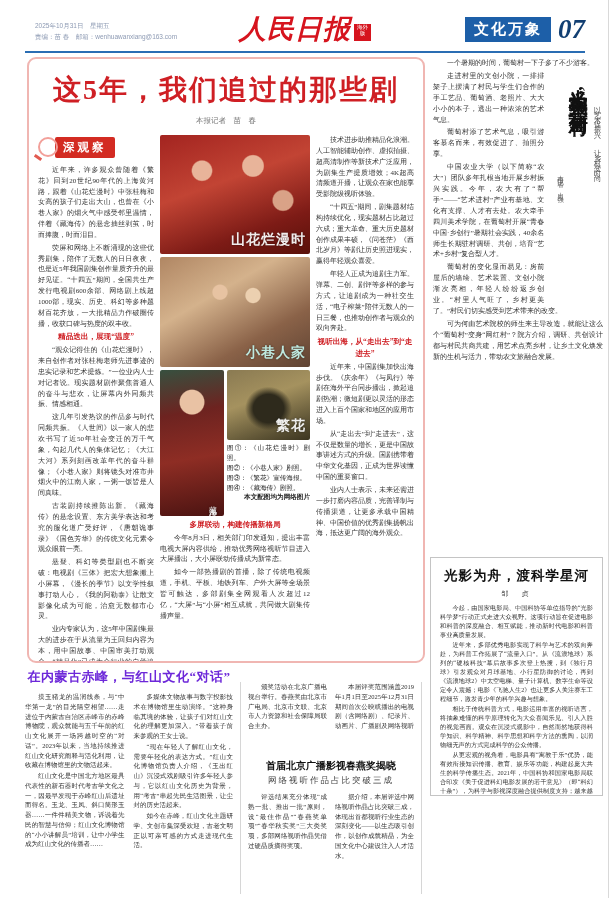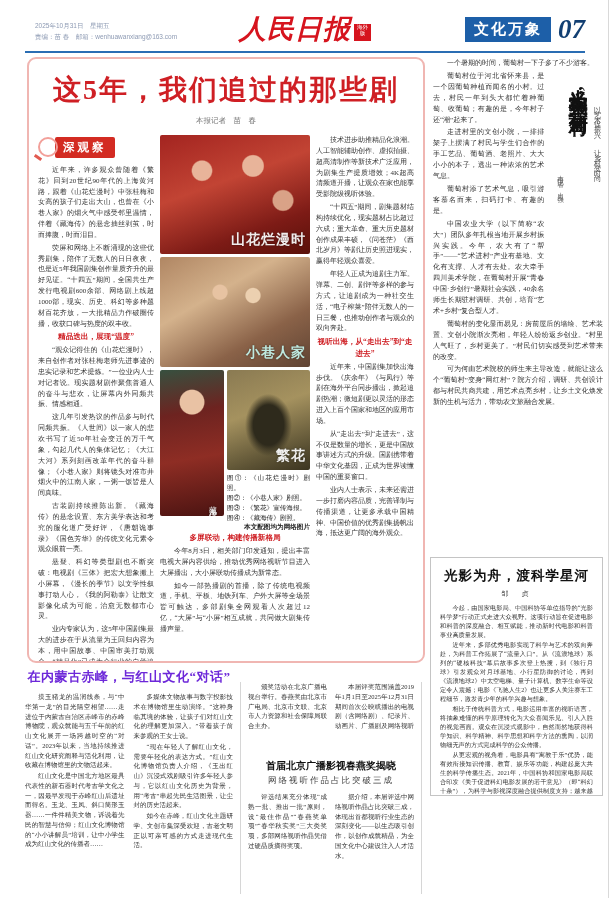--- a/index.html
+++ b/index.html
@@ -38,21 +38,21 @@
        radial-gradient(circle at 82% 55%,#d9a287 0 7%,transparent 8%),
        linear-gradient(160deg,#a32420 0%,#c24434 40%,#7d1b16 75%,#591009 100%);}
   .ph2{height:110px;background:
        radial-gradient(circle at 40% 32%,#e7c3a2 0 6%,transparent 7%),
        radial-gradient(circle at 62% 35%,#ecd0b0 0 6%,transparent 7%),
        linear-gradient(150deg,#b08663 0%,#d4b28c 35%,#8a6248 70%,#5f4333 100%);}
   .ph-row{display:flex;gap:3px;align-items:flex-start;}
   .ph4{width:64px;height:146px;flex:none;background:
        radial-gradient(circle at 50% 22%,#e9c2a4 0 10%,transparent 11%),
        linear-gradient(170deg,#37503f 0%,#6d2320 30%,#8e2d24 60%,#4a1311 100%);}
-  .ph3{height:100px;background:
+  .ph3{height:70px;background:
        radial-gradient(ellipse at 50% 55%,#2e2a1c 0 26%,transparent 40%),
        linear-gradient(160deg,#8a7a52 0%,#a5925f 40%,#5c5234 80%,#3b3420 100%);}
   .wm{position:absolute;right:4px;bottom:3px;color:rgba(255,255,255,.92);font-size:14px;font-weight:bold;letter-spacing:1px;text-shadow:0 0 2px rgba(0,0,0,.5);}
   .wm-vert{position:absolute;right:6px;bottom:8px;writing-mode:vertical-rl;color:rgba(255,255,255,.95);font-size:8px;letter-spacing:3px;text-shadow:0 0 2px rgba(0,0,0,.6);}
   .wm-teal{color:#bfe9df;}
   .caps{font-size:6.6px;line-height:1.5;color:#222;margin-top:2px;}
   .caps div{text-indent:0;}
   .caps .note{text-align:right;font-weight:bold;}
   
   #grape{position:absolute;left:433px;top:58px;width:170px;height:497px;font-size:7px;line-height:1.56;text-align:justify;color:#333;overflow:hidden;}
@@ -169,23 +169,22 @@
     </div>
   </div>
 
   <div id="grape">
     <p>一个暑期的时间，葡萄村一下子多了不少游客。</p>
     <div class="vhead">
       <div class="vhead-kicker">以艺术促振兴　让乡村变时尚</div>
       <div class="vhead-title">当大学生来到“葡萄村”</div>
       <div class="vhead-byline">本报记者　史自强</div>
     </div>
-    <p>葡萄村位于河北省怀来县，是一个因葡萄种植而闻名的小村。过去，村民一年到头大都忙着种葡萄、收葡萄；有趣的是，今年村子还“潮”起来了。</p>
     <p>走进村里的文创小院，一排排架子上摆满了村民与学生们合作的手工艺品、葡萄酒、老照片、大大小小的本子，透出一种浓浓的艺术气息。</p>
-    <p>葡萄村添了艺术气息，吸引游客慕名而来，扫码打卡、有趣的是。</p>
+    <p>葡萄村添了艺术气息，吸引游客慕名而来，有效促进了、拍照分享。</p>
     <p>中国农业大学（以下简称“农大”）团队多年扎根当地开展乡村振兴实践。今年，农大有了“帮手”——“艺术进村”产业有基地、文化有支撑、人才有去处。农大牵手四川美术学院，在葡萄村开展“青春中国·乡创行”暑期社会实践，40余名师生长期驻村调研、共创，培育“艺术+乡村”复合型人才。</p>
     <p>葡萄村的变化显而易见：房前屋后的墙绘、艺术装置、文创小院渐次亮相，年轻人纷纷返乡创业。“村里人气旺了，乡村更美了。”村民们切实感受到艺术带来的改变。</p>
     <p>可为何由艺术院校的师生来主导改造，就能让这么个“葡萄村”变身“网红村”？院方介绍，调研、共创设计都与村民共商共建，用艺术点亮乡村，让乡土文化焕发新的生机与活力，带动农文旅融合发展。</p>
   </div>
 
   <div id="sci">
     <div class="sci-title">光影为舟，渡科学星河</div>
     <div class="sci-byline">邹　贞</div>
     <p>今起，由国家电影局、中国科协等单位指导的“光影科学梦”行动正式走进大众视野。这项行动旨在促进电影和科普的深度融合、相互赋能，推动新时代电影和科普事业高质量发展。</p>
     <p>近年来，多部优秀电影实现了科学与艺术的双向奔赴，为科普工作拓展了“流量入口”。从《流浪地球》系列的“硬核科技”幕后故事多次登上热搜，到《独行月球》引发观众对月球基地、小行星防御的讨论，再到《流浪地球2》中太空电梯、量子计算机、数字生命等设定令人震撼；电影《飞驰人生2》也让更多人关注赛车工程细节，激发青少年的科学兴趣与想象。</p>

